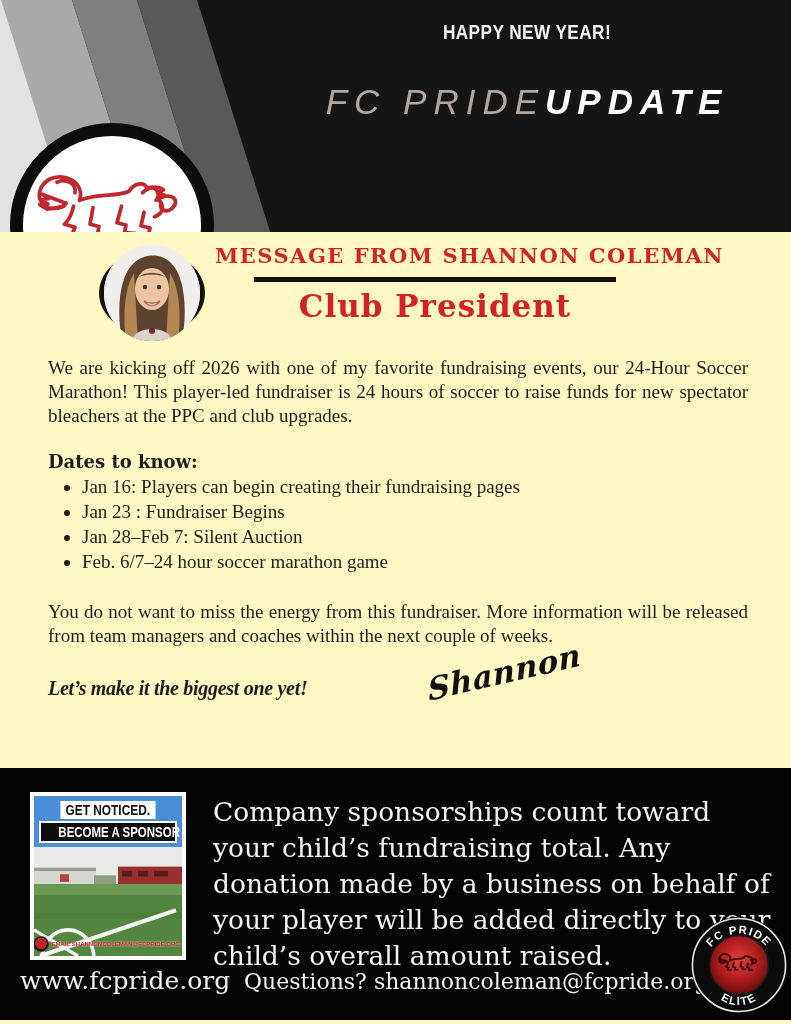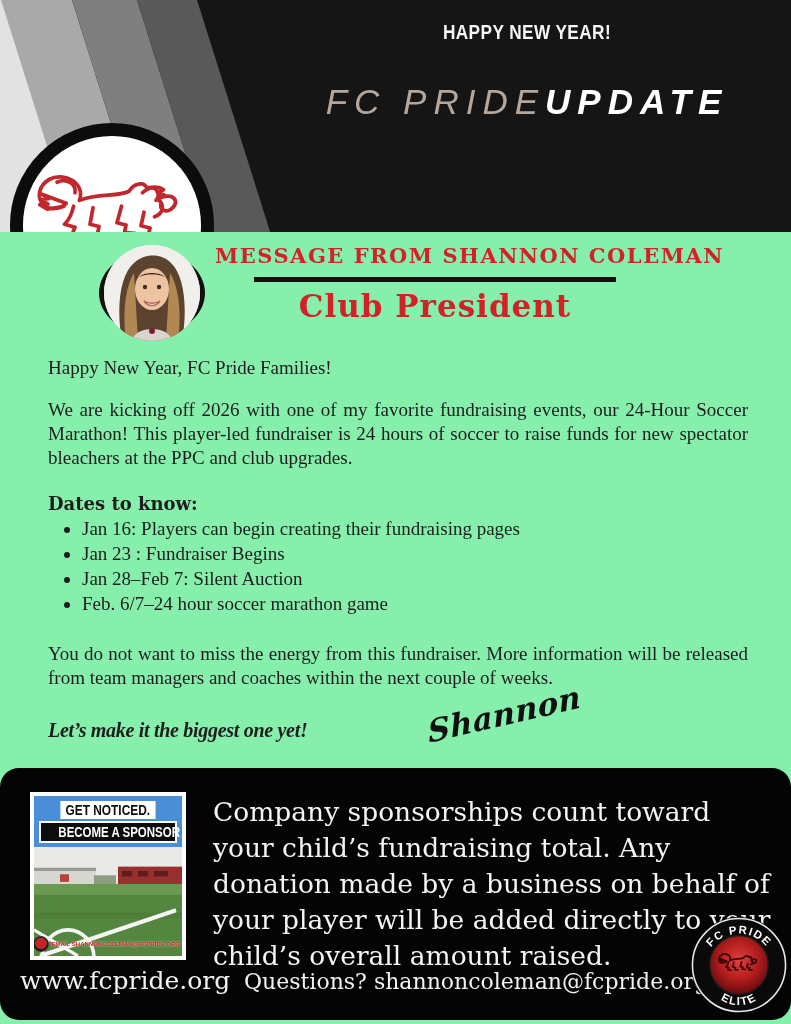--- a/index.html
+++ b/index.html
@@ -1,20 +1,20 @@
 <!DOCTYPE html>
 <html><head>
 <meta charset="utf-8">
 <style>
   * { margin:0; padding:0; box-sizing:border-box; }
   html,body { background:#2a2a2a; }
   body { font-family:"Liberation Serif", serif; }
   .page {
     position:relative; width:791px; height:1024px; margin:0 auto;
-    background:#86efac; overflow:hidden;
+    background:#fef9c3; overflow:hidden;
   }
 
   
   .header {
     position:absolute; top:0; left:0; width:791px; height:232px;
     background:#151515; overflow:hidden;
   }
   .stripe { position:absolute; top:0; height:232px; transform:skewX(17.5deg); transform-origin:0 0; }
   .stripe.s1 { left:-80px; width:82px;  background:#e2e2e2; }
   .stripe.s2 { left:1px;   width:71px;  background:#a9a9a9; }
@@ -69,21 +69,21 @@
   .close-row { position:relative; height:60px; }
   .closing { font-style:italic; font-size:20px; letter-spacing:-0.3px;font-weight:bold; }
   .signature {
     position:absolute; left:378px; top:-16px;
     font-family:"DejaVu Serif", serif; font-weight:bold; font-style:italic;
     font-size:31px; color:#101010;
     transform:rotate(-13deg) skewX(-8deg); letter-spacing:0.5px;
   }
 
   
-  .footer { position:absolute; left:0; top:768px; width:791px; height:252px; background:#040404;border-radius:19px; }
+  .footer { position:absolute; left:0; top:768px; width:791px; height:252px; background:#040404; }
 
   .sponsor-card {
     position:absolute; left:30px; top:24px; width:156px; height:168px;
     background:#ffffff; padding:4px; display:flex; flex-direction:column;
     font-family:"Liberation Sans", sans-serif;
   }
   .card-top { background:#4a8ed8; padding:5px 0 4px 0; text-align:center; }
   .card-line1 { display:inline-block; background:#ffffff; color:#0d0d0d; font-weight:bold;
     font-size:14px; letter-spacing:0; padding:1px 6px; transform:scaleX(.85); white-space:nowrap; }
   .card-line2 { display:block; margin:2px auto 0 auto; width:138px; background:#0d0d0d; color:#ffffff;
@@ -177,21 +177,20 @@
     </svg>
   </div>
 
   <div class="msg-head">
     <div class="msg-title">MESSAGE FROM SHANNON COLEMAN</div>
     <div class="msg-rule"></div>
     <div class="msg-sub">Club President</div>
   </div>
 
   <div class="letter">
-    <p class="salutation">Happy New Year, FC Pride Families!</p>
     <p class="intro">We are kicking off 2026 with one of my favorite fundraising events, our 24-Hour Soccer Marathon! This player-led fundraiser is 24 hours of soccer to raise funds for new spectator bleachers at the PPC and club upgrades.</p>
     <div class="dates-h">Dates to know:</div>
     <ul>
       <li>Jan 16: Players can begin creating their fundraising pages</li>
       <li>Jan 23 : Fundraiser Begins</li>
       <li>Jan 28–Feb 7: Silent Auction</li>
       <li>Feb. 6/7–24 hour soccer marathon game</li>
     </ul>
     <p class="outro">You do not want to miss the energy from this fundraiser. More information will be released from team managers and coaches within the next couple of weeks.</p>
     <div class="close-row">

